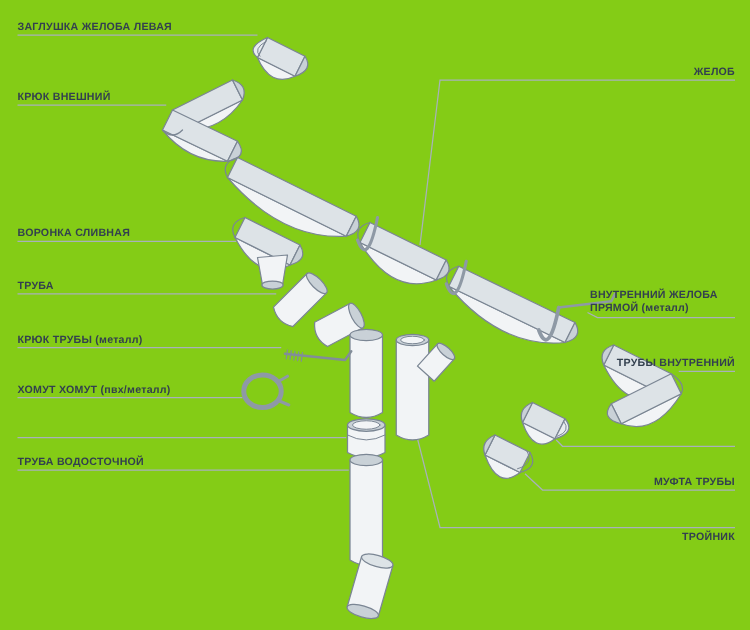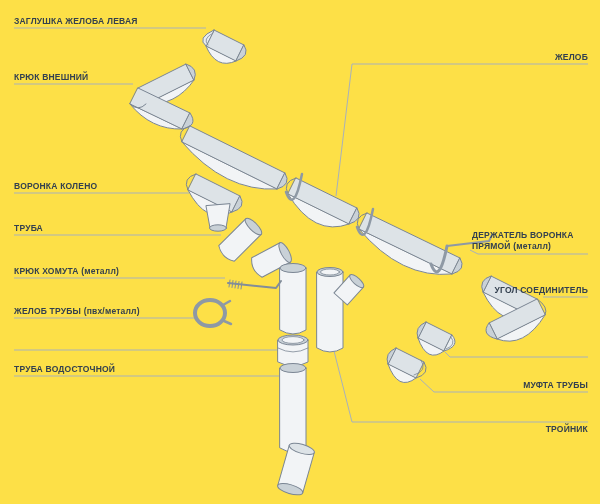--- a/index.html
+++ b/index.html
@@ -1,19 +1,19 @@
 <!DOCTYPE html>
 <html><head>
 <meta charset="utf-8">
 <style>
   html,body{margin:0;padding:0;background:#ffffff;}
   #stage{
     position:relative;
     width:600px;height:504px;
-    background:#fde047;
+    background:#84cc16;
     font-family:"Liberation Sans", sans-serif;
     overflow:hidden;
   }
   #stage svg{position:absolute;left:0;top:0;}
   .lbl{
     position:absolute;
     font-size:8.5px;
     font-weight:700;
     letter-spacing:.2px;
     color:#33404f;
@@ -179,25 +179,25 @@
         <path d="M396 348 Q384 353 388 364 Z" fill="#c9d1d7"></path>
         <path d="M424 362 Q431 374 416 378" fill="none"></path>
         <path d="M421 360 Q428 371 414 375" fill="none" stroke-width="0.8"></path>
       </g>
 
     </g>
   </svg>
 
   <div class="lbl left" style="top:16px">ЗАГЛУШКА ЖЕЛОБА ЛЕВАЯ</div>
   <div class="lbl left" style="top:72px">КРЮК ВНЕШНИЙ</div>
-  <div class="lbl left" style="top:181px">ВОРОНКА КОЛЕНО</div>
+  <div class="lbl left" style="top:181px">ВОРОНКА СЛИВНАЯ</div>
   <div class="lbl left" style="top:223px">ТРУБА</div>
-  <div class="lbl left" style="top:266px">КРЮК ХОМУТА (металл)</div>
-  <div class="lbl left" style="top:306px">ЖЕЛОБ ТРУБЫ (пвх/металл)</div>
+  <div class="lbl left" style="top:266px">КРЮК ТРУБЫ (металл)</div>
+  <div class="lbl left" style="top:306px">ХОМУТ ХОМУТ (пвх/металл)</div>
   <div class="lbl left" style="top:364px">ТРУБА ВОДОСТОЧНОЙ</div>
 
   <div class="lbl right" style="top:52px">ЖЕЛОБ</div>
-  <div class="lbl right wrap" style="top:230px">ДЕРЖАТЕЛЬ ВОРОНКА ПРЯМОЙ (металл)</div>
-  <div class="lbl right" style="top:285px">УГОЛ СОЕДИНИТЕЛЬ</div>
+  <div class="lbl right wrap" style="top:230px">ВНУТРЕННИЙ ЖЕЛОБА ПРЯМОЙ (металл)</div>
+  <div class="lbl right" style="top:285px">ТРУБЫ ВНУТРЕННИЙ</div>
   <div class="lbl right" style="top:380px">МУФТА ТРУБЫ</div>
   <div class="lbl right" style="top:424px">ТРОЙНИК</div>
 
 </div>
 
 </body></html>

